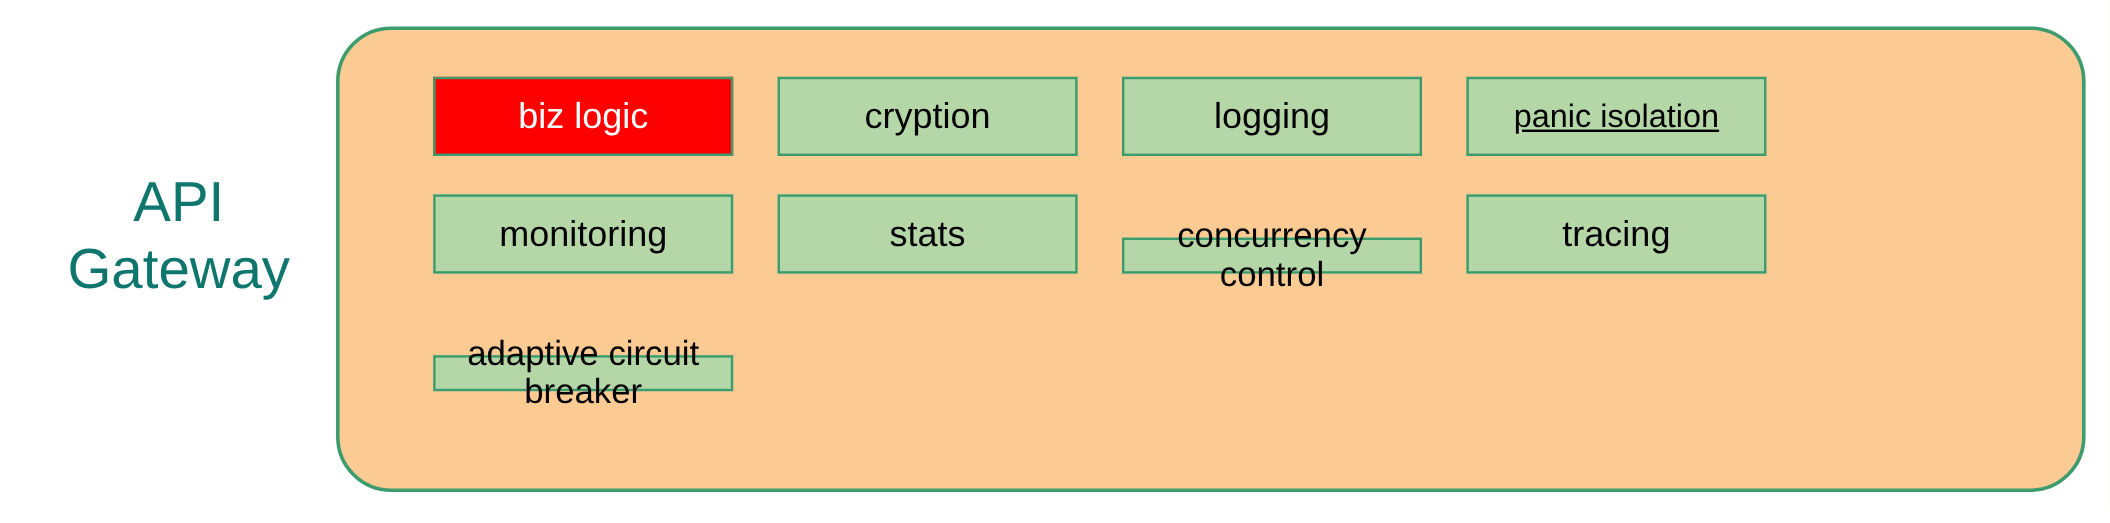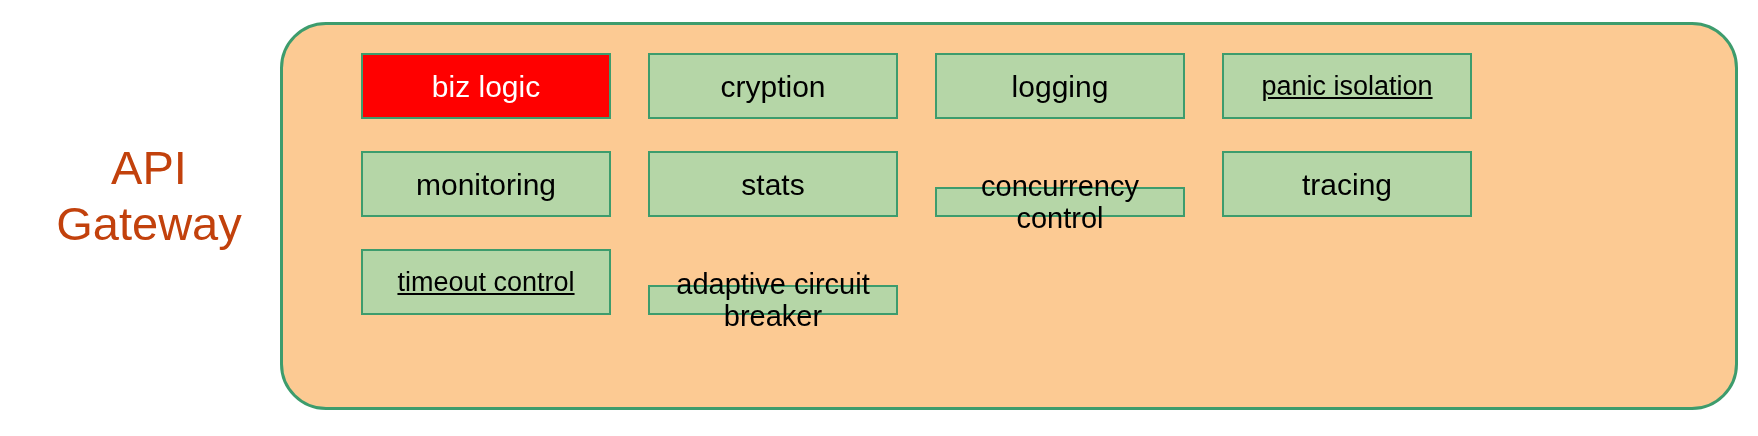--- a/index.html
+++ b/index.html
@@ -20,21 +20,21 @@
     background: #ffffff;
   }
 
   
   #gateway-label {
     position: absolute;
     left: 18px;
     top: 140px;
     width: 262px;
     text-align: center;
-    color: #c2410c;
+    color: #0f766e;
     font-size: 47px;
     line-height: 56px;
     letter-spacing: 0px;
     white-space: pre-line;
   }
 
   
   #gateway-container {
     position: absolute;
     left: 280px;
@@ -44,21 +44,21 @@
     box-sizing: border-box;
     background: #fcca93;
     border: 3px solid #3d9c6d;
     border-radius: 46px;
   }
 
   
   #service-grid {
     position: absolute;
     left: 78px;
-    top: 28px;
+    top: 39px;
     width: 1312px;
     height: 306px;
     display: grid;
     grid-template-columns: repeat(4, 250px);
     grid-template-rows: repeat(3, 66px);
     column-gap: 37px;
     row-gap: 32px;
   }
 
   .service-box {
@@ -131,23 +131,20 @@
 
       <div class="service-box two-line">
         <span>concurrency
 control</span>
       </div>
 
       <div class="service-box">
         <span>tracing</span>
       </div>
 
-      <div class="service-box small">
-        <span>timeout control</span>
-      </div>
 
       <div class="service-box two-line">
         <span>adaptive circuit
 breaker</span>
       </div>
 
 
     </div>
   </div>
 </div>

